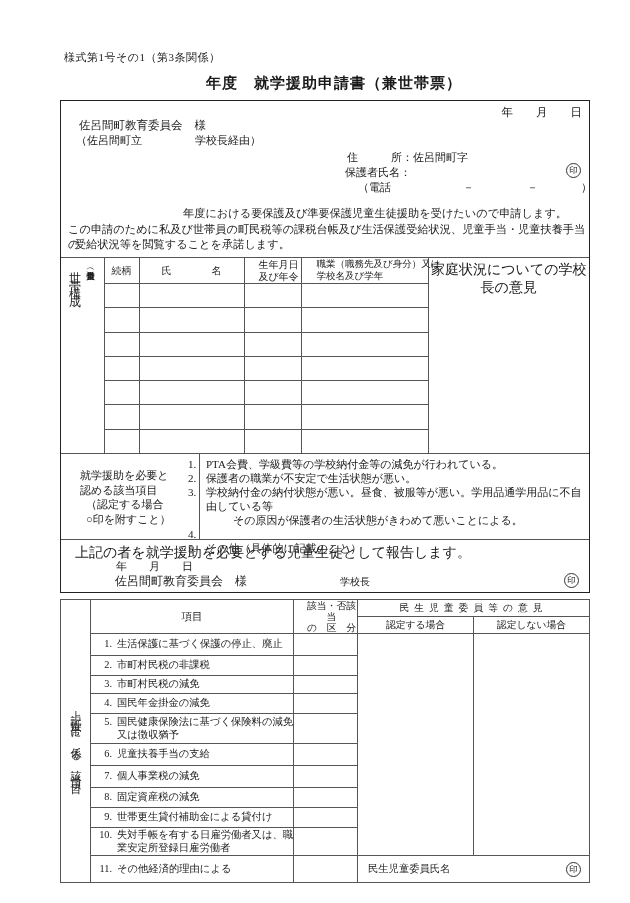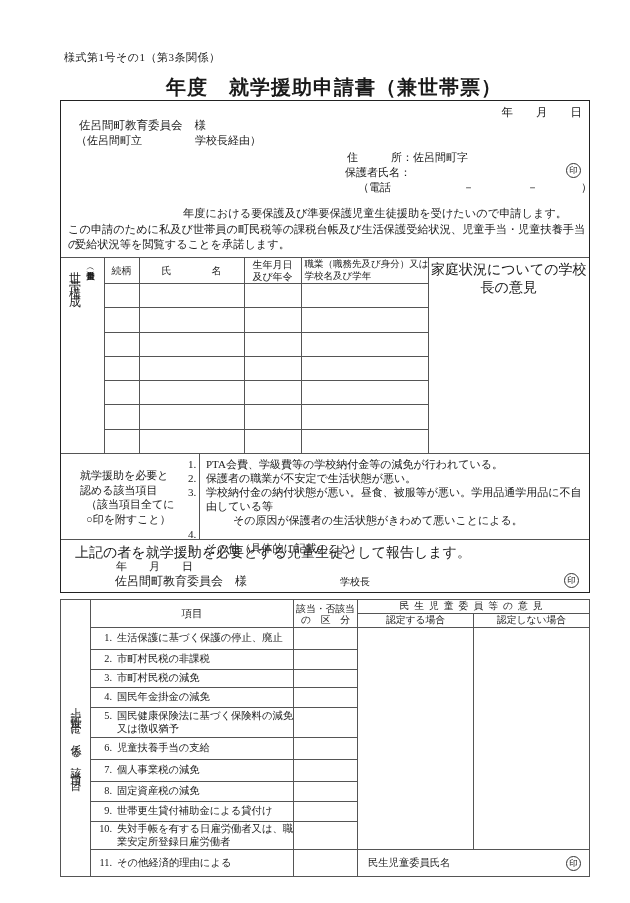--- a/index.html
+++ b/index.html
@@ -1,20 +1,20 @@
 <!DOCTYPE html>
 <html><head>
 <meta charset="utf-8">
 <style>
   html,body{margin:0;padding:0;background:#fff;}
   .page{position:relative;width:630px;height:903px;background:#ffffff;
         font-family:"Liberation Serif","DejaVu Serif",serif;color:#1a1a1a;overflow:hidden;}
   .abs{position:absolute;}
   .form-number{left:64px;top:50px;font-size:11px;letter-spacing:.5px;}
-  .form-title{left:60px;top:74px;width:530px;text-align:center;font-size:20px;font-weight:bold;text-indent:18px;letter-spacing:1px;}
+  .form-title{left:60px;top:74px;width:530px;text-align:center;font-size:15px;font-weight:bold;text-indent:18px;letter-spacing:1px;}
 
   
   .box1{left:60px;top:100px;width:530px;height:493px;border:1.5px solid #222;box-sizing:border-box;}
   .box1 .date-line{top:4px;right:7px;font-size:11.5px;}
   .box1 .addressee{top:17px;left:18px;font-size:11.5px;}
   .box1 .addressee .honor{margin-left:12px;}
   .box1 .via1{top:32px;left:15px;font-size:11px;}
   .box1 .via2{top:32px;left:134px;font-size:11px;}
   .box1 .addr{top:49px;left:286px;font-size:11px;}
   .box1 .guardian{top:64px;left:284px;font-size:11px;}
@@ -35,21 +35,21 @@
   table{border-collapse:collapse;table-layout:fixed;}
   .t1{width:100%;height:197px;border-left:hidden;border-right:hidden;
       border-top:1px solid #555;border-bottom:1px solid #555;}
   .t1 td{border:1px solid #555;padding:0;font-size:10px;text-align:center;vertical-align:middle;}
   .t1 td.hh{line-height:11.5px;}
   .t1 .side-cell{position:relative;}
   .t1 .side-main{position:absolute;left:5px;top:4px;writing-mode:vertical-rl;font-size:12px;letter-spacing:8px;}
   .t1 .side-sub{position:absolute;left:24px;top:7px;writing-mode:vertical-rl;font-size:8.5px;letter-spacing:0;}
   .t1 .occ{font-size:9.5px;line-height:11.5px;text-align:left;padding-left:3px;white-space:nowrap;}
   .t1 .opinion-cell{vertical-align:top;padding-top:3px;font-size:14px;}
-  .two-line span{display:block;}
+  .two-line span{display:block;padding-left:12px;}
 
   
   .criteria{top:353px;left:0;width:100%;height:86px;border-bottom:1px solid #555;box-sizing:border-box;}
   .crit-label{position:absolute;left:16px;top:0;width:123px;height:86px;border-right:1px solid #555;box-sizing:border-box;
               display:flex;flex-direction:column;justify-content:center;font-size:11px;line-height:14.5px;padding-left:3px;}
   .crit-label .ind{padding-left:6px;}
   .crit-items{position:absolute;left:127px;top:3px;right:4px;font-size:11px;line-height:14px;}
   .crit-line{display:flex;}
   .crit-line .no{flex:none;width:15px;}
   .crit-line .tx{margin-left:3px;}
@@ -174,21 +174,21 @@
               <td></td>
             </tr>
       </tbody>
         </table>
     </div>
 
     <div class="abs criteria">
       <div class="crit-label">
         <span>就学援助を必要と</span>
         <span>認める該当項目</span>
-        <span class="ind">（該当項目全てに</span>
+        <span class="ind">（認定する場合</span>
         <span class="ind">○印を附すこと）</span>
       </div>
       <div class="crit-items">
         <div class="crit-line">
             <span class="no">1.</span>
             <span class="tx">PTA会費、学級費等の学校納付金等の減免が行われている。</span>
           </div>
         <div class="crit-line">
             <span class="no">2.</span>
             <span class="tx">保護者の職業が不安定で生活状態が悪い。</span>

